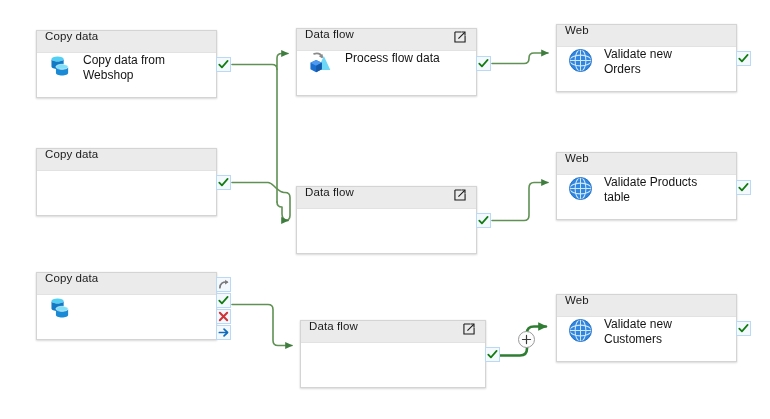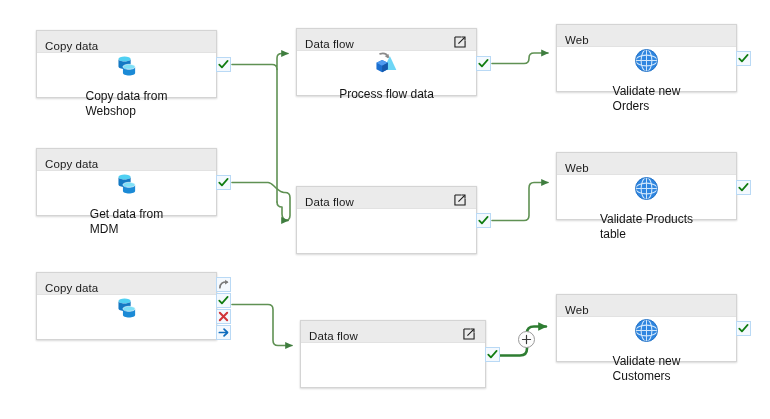--- a/index.html
+++ b/index.html
@@ -19,39 +19,38 @@
     position:absolute;
     background:#ffffff;
     border:1px solid #d4d4d4;
     box-shadow:0 1px 2px rgba(0,0,0,.14), 0 0 0 0.5px rgba(0,0,0,.03);
     box-sizing:border-box;
   }
   .node .hdr{
     height:22px;
     background:#ebebeb;
     border-bottom:1px solid #e2e2e2;
-    display:flex;align-items:flex-end;
+    display:flex;align-items:flex-start;
     padding:0 8px;
     box-sizing:border-box;
   }
   .node .hdr .hdr-title{
     font-size:11.5px;
     color:#1a1a1a;
     line-height:1;
     letter-spacing:.1px;
     flex:1 1 auto;
     white-space:nowrap;
   }
   .node .body{
-    display:flex;align-items:center;
+    display:flex;
     padding:0 10px;
     height:calc(100% - 22px);
     box-sizing:border-box;
     gap:10px;
-    flex-direction:column;
   }
   .node .body .label{
     font-size:12px;
     color:#141414;
     line-height:14.5px;
     white-space:pre-line;
   }
   .ico{flex:0 0 auto;display:block;}
 
   
@@ -182,31 +181,20 @@
       </svg>
       <span class="label">Validate new
 Orders</span>
     </div>
   </div>
 
   <div class="node" style="left:36px;top:148px;width:181px;height:68px;">
     <div class="hdr">
       <span class="hdr-title">Copy data</span>
     </div>
-    <div class="body">
-      <svg class="ico" width="26" height="26" viewBox="0 0 32 32">
-        <ellipse cx="13" cy="7.5" rx="7.5" ry="3.1" fill="#50d0f2"></ellipse>
-        <path d="M5.5,7.5 L5.5,16.5 C5.5,18.2 8.9,19.6 13,19.6 C17.1,19.6 20.5,18.2 20.5,16.5 L20.5,7.5 C20.5,9.2 17.1,10.6 13,10.6 C8.9,10.6 5.5,9.2 5.5,7.5 Z" fill="#1479c4"></path>
-        <ellipse cx="18.5" cy="17" rx="7.5" ry="3.1" fill="#7fe0f7"></ellipse>
-        <path d="M11,17 L11,24.5 C11,26.2 14.4,27.6 18.5,27.6 C22.6,27.6 26,26.2 26,24.5 L26,17 C26,18.7 22.6,20.1 18.5,20.1 C14.4,20.1 11,18.7 11,17 Z" fill="#1b8ad6"></path>
-        <ellipse cx="18.5" cy="17" rx="7.5" ry="3.1" fill="none" stroke="#ffffff" stroke-width="0.9" opacity=".75"></ellipse>
-      </svg>
-      <span class="label">Get data from
-MDM</span>
-    </div>
   </div>
 
   <div class="node" style="left:296px;top:186px;width:181px;height:68px;">
     <div class="hdr">
       <span class="hdr-title">Data flow</span>
       <span class="openbtn">
         <svg width="14" height="14" viewBox="0 0 16 16">
           <path d="M2.2,2.2 L9.4,2.2 M2.2,2.2 L2.2,13.8 L13.8,13.8 L13.8,6.6" fill="none" stroke="#1a1a1a" stroke-width="1.25"></path>
           <path d="M6.2,9.8 L13.4,2.6" fill="none" stroke="#1a1a1a" stroke-width="1.25"></path>
           <path d="M9.7,2.3 L13.7,2.3 L13.7,6.3" fill="none" stroke="#1a1a1a" stroke-width="1.25"></path>

